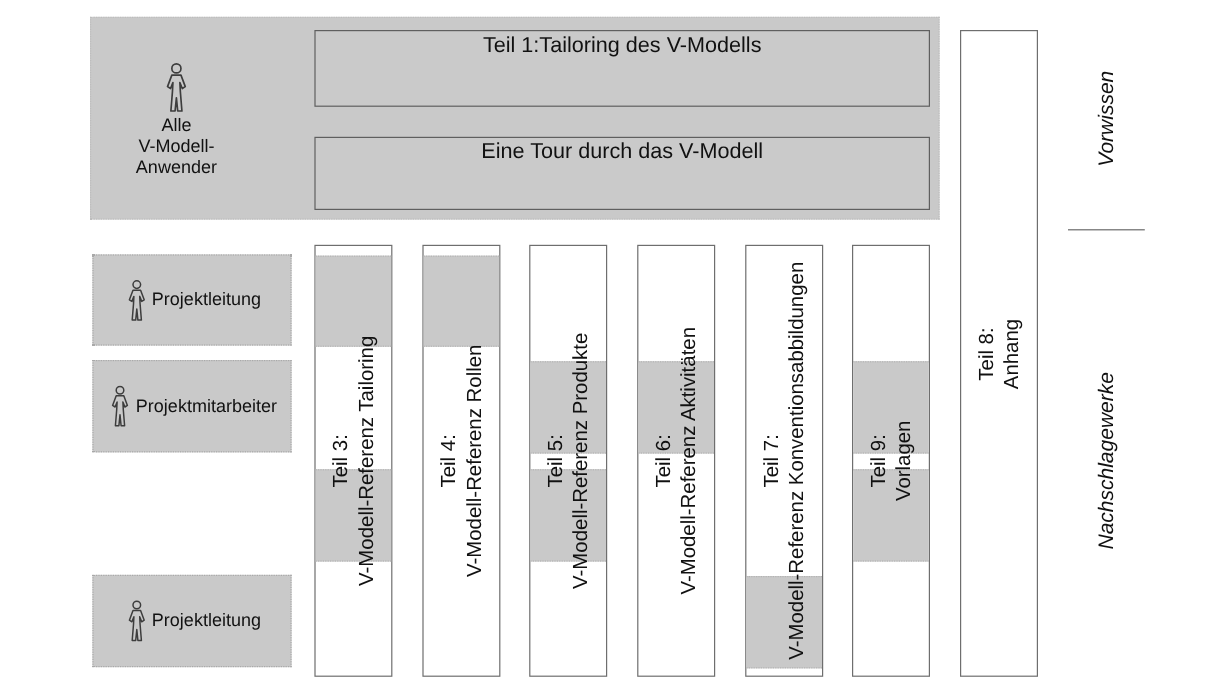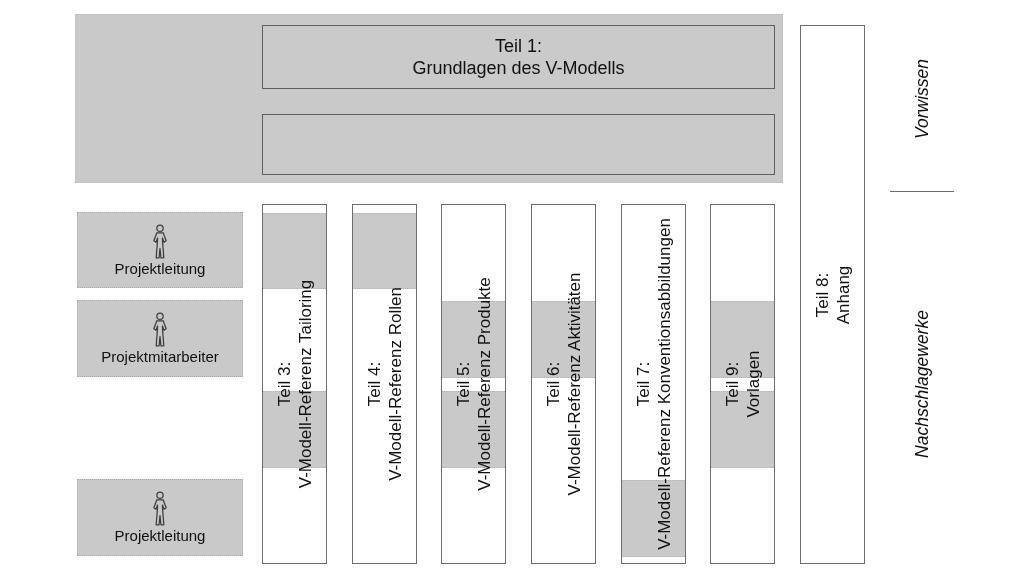--- a/index.html
+++ b/index.html
@@ -16,30 +16,30 @@
   
   .alle-group{
     position:absolute;left:77px;top:52px;width:140px;
     display:flex;flex-direction:column;align-items:center;gap:2px;
   }
   .alle-label{font-size:15px;line-height:17.5px;text-align:center;}
   
   .top-bar{
     position:absolute;left:262px;width:513px;background:#cacaca;
     border:1.5px solid #5f5f5f;box-sizing:border-box;
-    display:flex;flex-direction:column;justify-content:center;
+    display:flex;flex-direction:row;justify-content:center;
     text-align:center;font-size:18px;line-height:22px;
   }
   .top-bar.bar1{top:25px;height:64px;}
   .top-bar.bar2{top:114px;height:61px;}
   
   .audience-box{
     position:absolute;left:77px;width:166px;height:77px;background:#c9c9c9;
     border:1px dotted #a9a9a9;box-sizing:border-box;
-    display:flex;flex-direction:column;align-items:center;justify-content:center;gap:2px;
+    display:flex;flex-direction:row;align-items:center;justify-content:center;gap:2px;
   }
   .aud-label{font-size:15px;line-height:16px;text-align:center;}
   
   .part-column{
     position:absolute;top:204px;width:65px;height:360px;background:#ffffff;
     border:1.5px solid #6e6e6e;box-sizing:border-box;
   }
   .col-segment{
     position:absolute;left:0;right:0;background:#c9c9c9;
     border-top:1px dotted #b3b3b3;border-bottom:1px dotted #b3b3b3;
@@ -67,26 +67,40 @@
   }
   .person-icon svg{display:block;}
 </style>
 </head>
 <body>
 
 <div class="canvas">
 
   <div class="bg-top"></div>
 
+  <div class="alle-group">
+    <span class="person-icon">
+      <svg width="26" height="42" viewBox="0 0 26 42">
+        <circle cx="13" cy="5" r="3.8" fill="none" stroke="#3d3d3d" stroke-width="1.4"></circle>
+        <path d="M9.2,10.6 L16.8,10.6 L20.4,20.2 L17.9,21.8 L15.9,16.8 L16.3,24.5 L17.6,40.5 L14.1,40.5 L13,29.5 L11.9,40.5 L8.4,40.5 L9.7,24.5 L10.1,16.8 L8.1,21.8 L5.6,20.2 Z" fill="none" stroke="#3d3d3d" stroke-width="1.4" stroke-linejoin="round"></path>
+      </svg>
+    </span>
+    <div class="alle-label">
+      <div>Alle</div>
+      <div>V-Modell-</div>
+      <div>Anwender</div>
+    </div>
+  </div>
 
   <div class="top-bar bar1">
     <div>Teil 1:</div>
-    <div>Grundlagen des V-Modells</div>
+    <div>Tailoring des V-Modells</div>
   </div>
   <div class="top-bar bar2">
+    <div>Eine Tour durch das V-Modell</div>
   </div>
 
   <div class="audience-box" style="top:212px;height:76px">
     <span class="person-icon">
       <svg width="22" height="35" viewBox="0 0 26 42">
         <circle cx="13" cy="5" r="3.8" fill="none" stroke="#3d3d3d" stroke-width="1.5"></circle>
         <path d="M9.2,10.6 L16.8,10.6 L20.4,20.2 L17.9,21.8 L15.9,16.8 L16.3,24.5 L17.6,40.5 L14.1,40.5 L13,29.5 L11.9,40.5 L8.4,40.5 L9.7,24.5 L10.1,16.8 L8.1,21.8 L5.6,20.2 Z" fill="none" stroke="#3d3d3d" stroke-width="1.5" stroke-linejoin="round"></path>
       </svg>
     </span>
     <div class="aud-label">Projektleitung</div>

